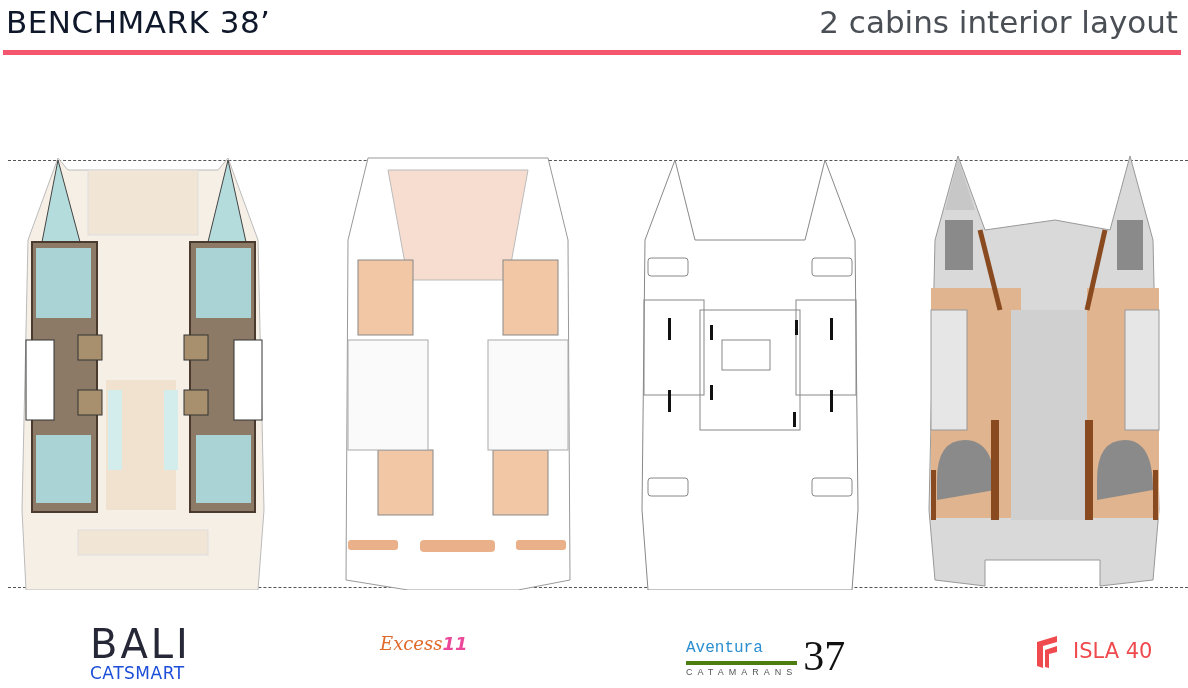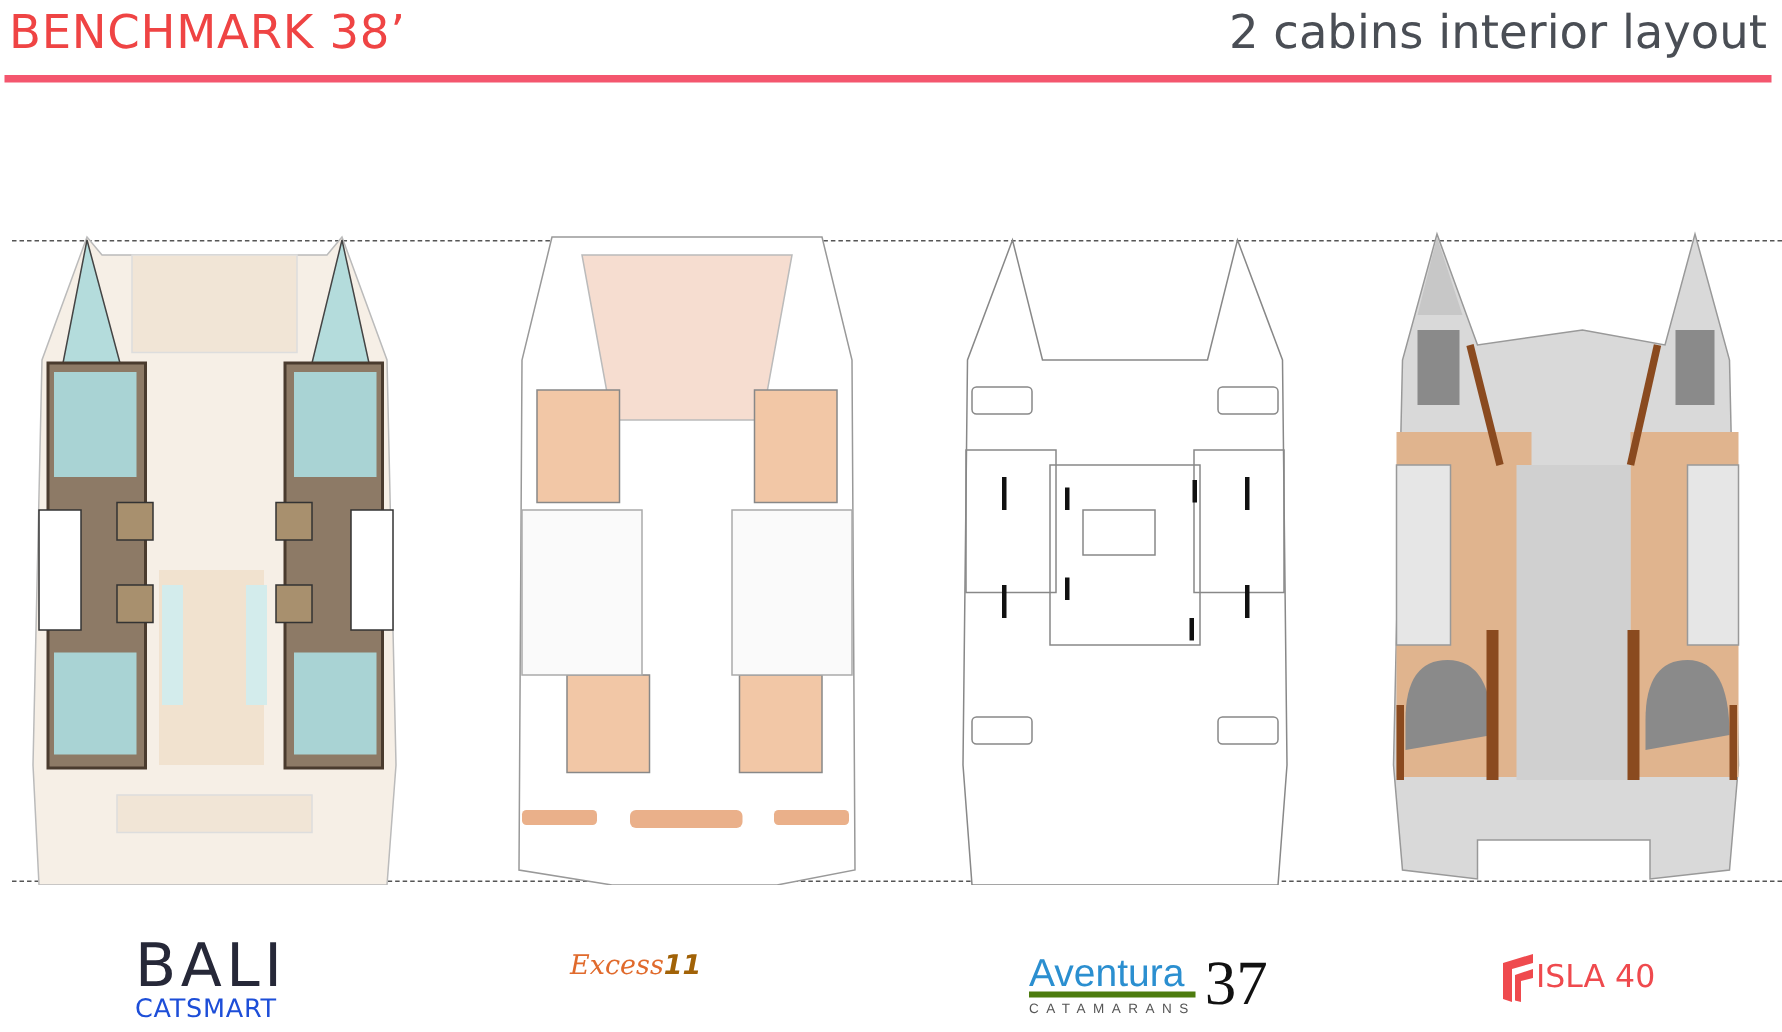--- a/index.html
+++ b/index.html
@@ -1,27 +1,27 @@
 <!DOCTYPE html>
 <html><head>
 <meta charset="utf-8">
 <style>
   html,body{margin:0;padding:0;background:#fff;}
   body{width:1188px;height:688px;position:relative;overflow:hidden;font-family:"Liberation Sans",sans-serif;}
-  .title-left{position:absolute;left:6px;top:4px;font-size:31px;color:#ef4444;letter-spacing:0.5px;font-family:"DejaVu Sans",sans-serif;}
+  .title-left{position:absolute;left:6px;top:4px;font-size:31px;color:#0f172a;letter-spacing:0.5px;font-family:"DejaVu Sans",sans-serif;}
   .title-right{position:absolute;right:10px;top:4px;font-size:31px;color:#4a4e55;font-family:"DejaVu Sans",sans-serif;}
   .accent-line{position:absolute;left:3px;top:50px;width:1178px;height:5px;background:#f4566e;}
   .dash{position:absolute;left:8px;width:1180px;height:0;border-top:1.5px dashed #555;}
   .plan{position:absolute;top:150px;}
   .logo{position:absolute;}
   .bali-main{font-size:40px;color:#262838;font-weight:500;letter-spacing:3px;line-height:40px;font-family:"DejaVu Sans",sans-serif;}
   .bali-sub{font-size:17px;color:#1d4ed8;letter-spacing:0.5px;line-height:18px;font-family:"DejaVu Sans",sans-serif;}
   .excess{font-family:"DejaVu Serif",serif;font-style:italic;font-size:18px;color:#e06a2c;}
-  .excess b{color:#a16207;font-style:italic;font-family:"DejaVu Sans",sans-serif;}
-  .aventura{font-size:26px;color:#2b8fd0;line-height:26px;font-family:Liberation Sans, sans-serif;}
+  .excess b{color:#ec4899;font-style:italic;font-family:"DejaVu Sans",sans-serif;}
+  .aventura{font-size:16px;color:#2b8fd0;line-height:26px;font-family:Liberation Mono, monospace;}
   .aventura-sub{font-size:9px;letter-spacing:5px;color:#555;border-top:4px solid #4d7c0f;padding-top:2px;}
   .av37{font-size:42px;color:#111;font-family:Liberation Serif, serif;}
   .isla{font-size:21px;color:#ef4a4e;font-family:"DejaVu Sans",sans-serif;font-weight:500;}
 </style>
 </head>
 <body>
 
 <div class="title-left">BENCHMARK 38’</div>
 <div class="title-right">2 cabins interior layout</div>
 <div class="accent-line"></div>
@@ -116,19 +116,19 @@
 </div>
 
 <div class="logo" style="left:686px;top:632px;display:flex;align-items:center;gap:6px">
   <div>
     <div class="aventura">Aventura</div>
     <div class="aventura-sub">CATAMARANS</div>
   </div>
   <div class="av37">37</div>
 </div>
 
-<div class="logo" style="left:1000px;top:634px;display:flex;align-items:center;">
+<div class="logo" style="left:1035px;top:634px;display:flex;align-items:center;gap:14px">
   <svg width="24" height="34" viewBox="0 0 24 34">
     <path d="M2 8 L22 2 L22 8 L8 12 L8 34 L2 32 Z" fill="#ef4a4e"></path>
     <path d="M10 16 L22 12 L22 18 L14 20 L14 34 L10 33 Z" fill="#ef4a4e"></path>
   </svg>
   <span class="isla">ISLA 40</span>
 </div>
 
 </body></html>

